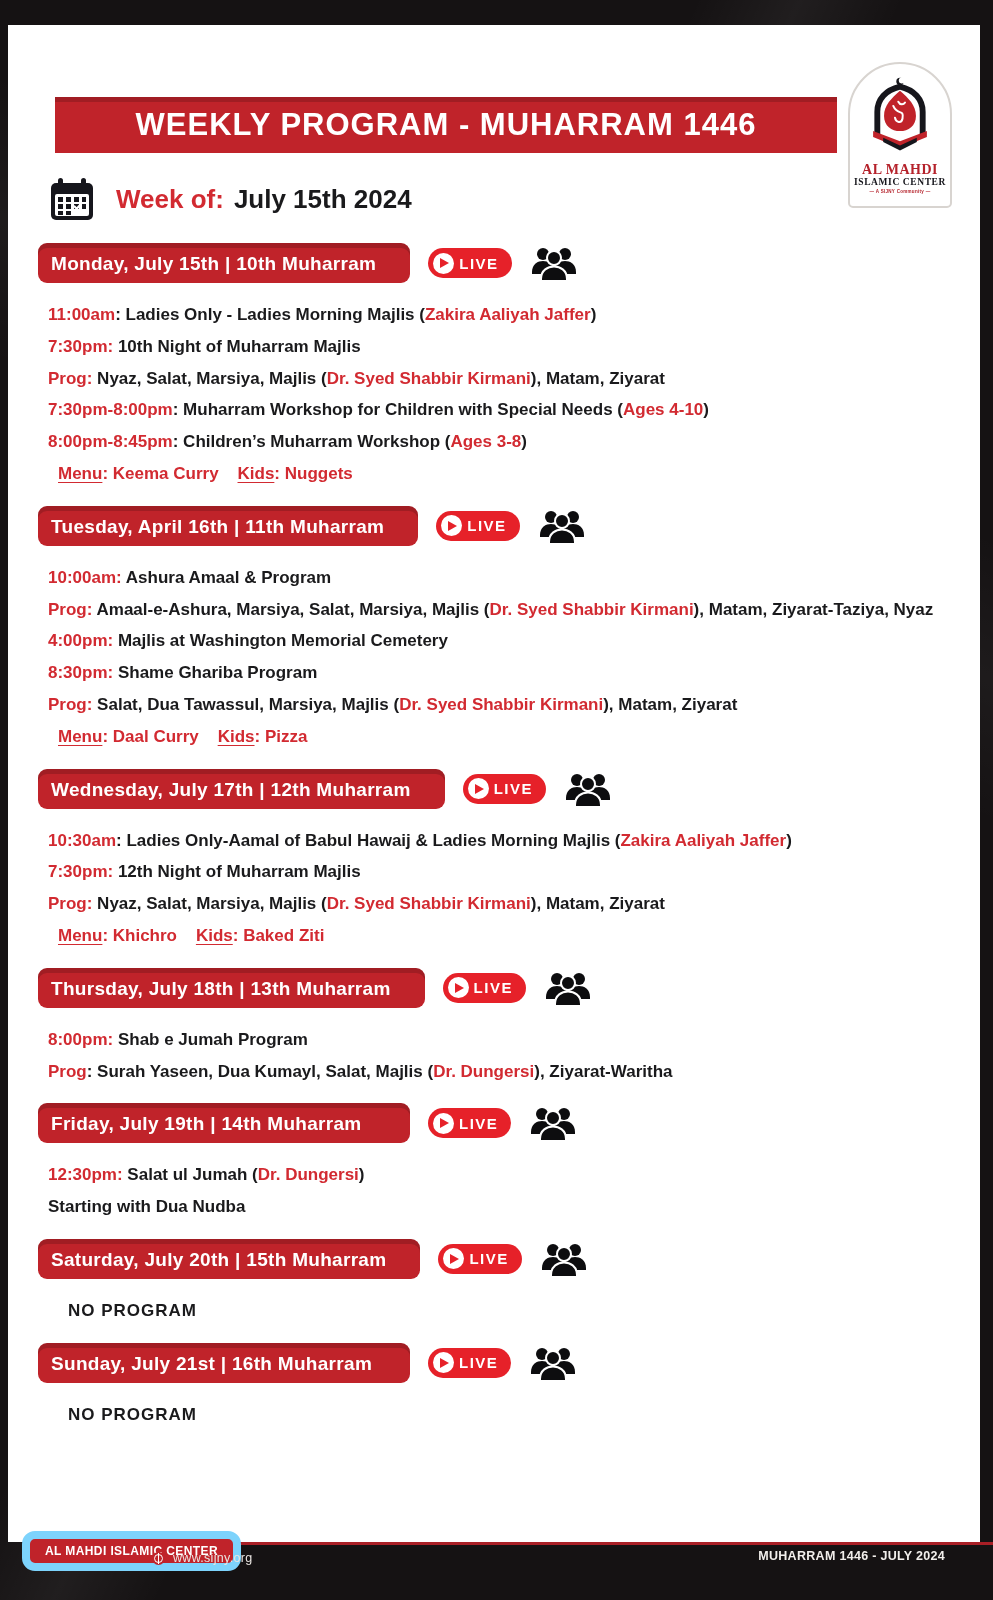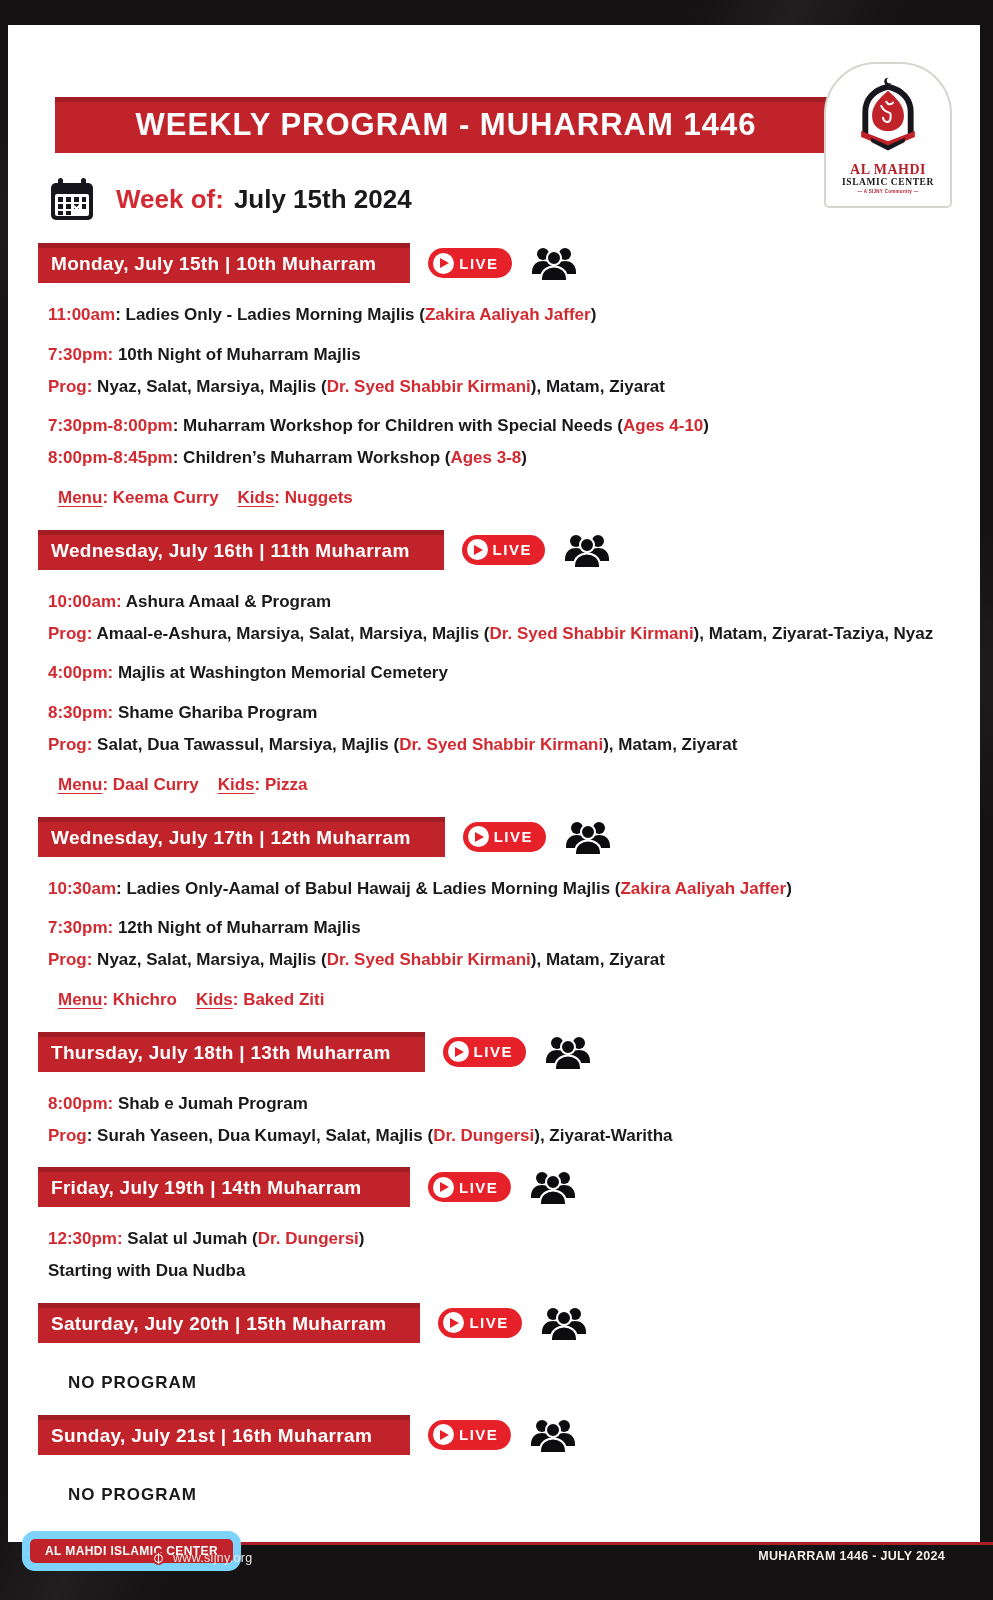--- a/index.html
+++ b/index.html
@@ -29,21 +29,21 @@
   }
   
   .title-banner{
     margin-left:47px;width:782px;height:56px;
     background:var(--banner_red,#c0232a);
     box-shadow:inset 0 5px 0 rgba(0,0,0,0.16);
     color:#fff;font-size:31px;letter-spacing:1px;
     display:flex;align-items:center;justify-content:center;
   }
   .logo-card{
-    position:absolute;top:37px;right:28px;width:128px;height:146px;
+    position:absolute;top:37px;right:28px;width:104px;height:146px;
     background:#fff;border:2px solid #d8d4d0;
     border-radius:52px 52px 5px 5px;
     display:flex;flex-direction:column;align-items:center;
     padding-top:6px;
   }
   .logo-card .emblem{width:84px;height:92px}
   .logo-name1{color:#b5222b;font-family:"Liberation Serif",serif;font-size:14px;letter-spacing:0.5px;line-height:15px}
   .logo-name2{color:#14141a;font-family:"Liberation Serif",serif;font-size:9.5px;letter-spacing:0.6px;line-height:11px}
   .logo-tag{color:#b5222b;font-size:4.5px;line-height:8px;letter-spacing:0.3px}
   .week-row{
@@ -54,37 +54,37 @@
   .week-text .wl{color:var(--text_red,#d22a31);margin-right:10px}
   
   .days{margin-left:30px;margin-right:26px}
   .day{margin-top:20px}
   .day-head{display:flex;align-items:center;gap:18px}
   .banner{
     background:var(--banner_red,#c0232a);
     box-shadow:inset 0 5px 0 rgba(0,0,0,0.16);
     color:#fff;font-size:19px;letter-spacing:0.3px;
     height:40px;line-height:41px;
-    padding:0 34px 0 13px;min-width:372px;white-space:nowrap;
+    padding:0 34px 0 13px;min-width:372px;white-space:nowrap;border-radius:9px;
   }
   .live{
     background:var(--live_red,#e62129);
     height:30px;border-radius:16px;
     display:flex;align-items:center;gap:5px;
     padding:0 13px 0 5px;flex:0 0 auto;text-align:center;
   }
   .live .dot{width:21px;height:21px;border-radius:50%;background:#fff;
     display:flex;align-items:center;justify-content:center}
   .live .tri{width:0;height:0;border-style:solid;border-width:5.5px 0 5.5px 9px;
     border-color:transparent transparent transparent var(--live_red,#e62129);margin-left:2px}
   .live .lbl{color:#fff;font-size:15px;letter-spacing:1.5px}
   .people{width:48px;height:36px;flex:0 0 auto}
   .day-body{padding:12px 0 0 10px}
   .line{font-size:17px;line-height:1.4;color:var(--ink,#1a1a1c);margin-top:8px}
-  .line.gap{margin-top:16px}
+  .line.gap{}
   .line.menu{margin-left:10px}
   .line.noprog{margin-left:20px;letter-spacing:1px}
   .sg-k{color:var(--ink,#1a1a1c)}
   .sg-r{color:var(--text_red,#d22a31)}
   .sg-ru{color:var(--text_red,#d22a31);text-decoration:underline;text-underline-offset:3px}
   .sg-h{color:var(--text_red,#d22a31);font-style:italic;text-decoration:underline;text-underline-offset:4px}
   
   .footer{position:absolute;left:0;right:0;bottom:0;height:58px}
   .footer .redline{position:absolute;top:0;left:40px;right:0;height:3px;background:#a81f26}
   .org-pill{
@@ -178,21 +178,21 @@
           <p class="line gap"><span class="sg-r">7:30pm:</span><span class="sg-k"> 10th Night of Muharram Majlis</span></p>
           <p class="line"><span class="sg-r">Prog:</span><span class="sg-k"> Nyaz, Salat, Marsiya, Majlis (</span><span class="sg-r">Dr. Syed Shabbir Kirmani</span><span class="sg-k">), Matam, Ziyarat</span></p>
           <p class="line gap"><span class="sg-r">7:30pm-8:00pm</span><span class="sg-k">: Muharram Workshop for Children with Special Needs (</span><span class="sg-r">Ages 4-10</span><span class="sg-k">)</span></p>
           <p class="line"><span class="sg-r">8:00pm-8:45pm</span><span class="sg-k">: Children’s Muharram Workshop (</span><span class="sg-r">Ages 3-8</span><span class="sg-k">)</span></p>
           <p class="line gap menu"><span class="sg-ru">Menu</span><span class="sg-r">: Keema Curry</span><span class="sg-k">&nbsp;&nbsp;&nbsp;&nbsp;</span><span class="sg-ru">Kids</span><span class="sg-r">: Nuggets</span></p>
         </div>
   </section>
 
   <section class="day">
     <div class="day-head">
-      <div class="banner">Wednesday, July 16th | 11th Muharram</div>
+      <div class="banner">Tuesday, April 16th | 11th Muharram</div>
       <div class="live">
         <span class="dot">
               <span class="tri"></span>
             </span>
         <span class="lbl">LIVE</span>
       </div>
       <svg class="people" viewBox="0 0 48 36">
         <g fill="#0d0d0f">
           <circle cx="13" cy="9" r="6"></circle>
           <circle cx="35" cy="9" r="6"></circle>

